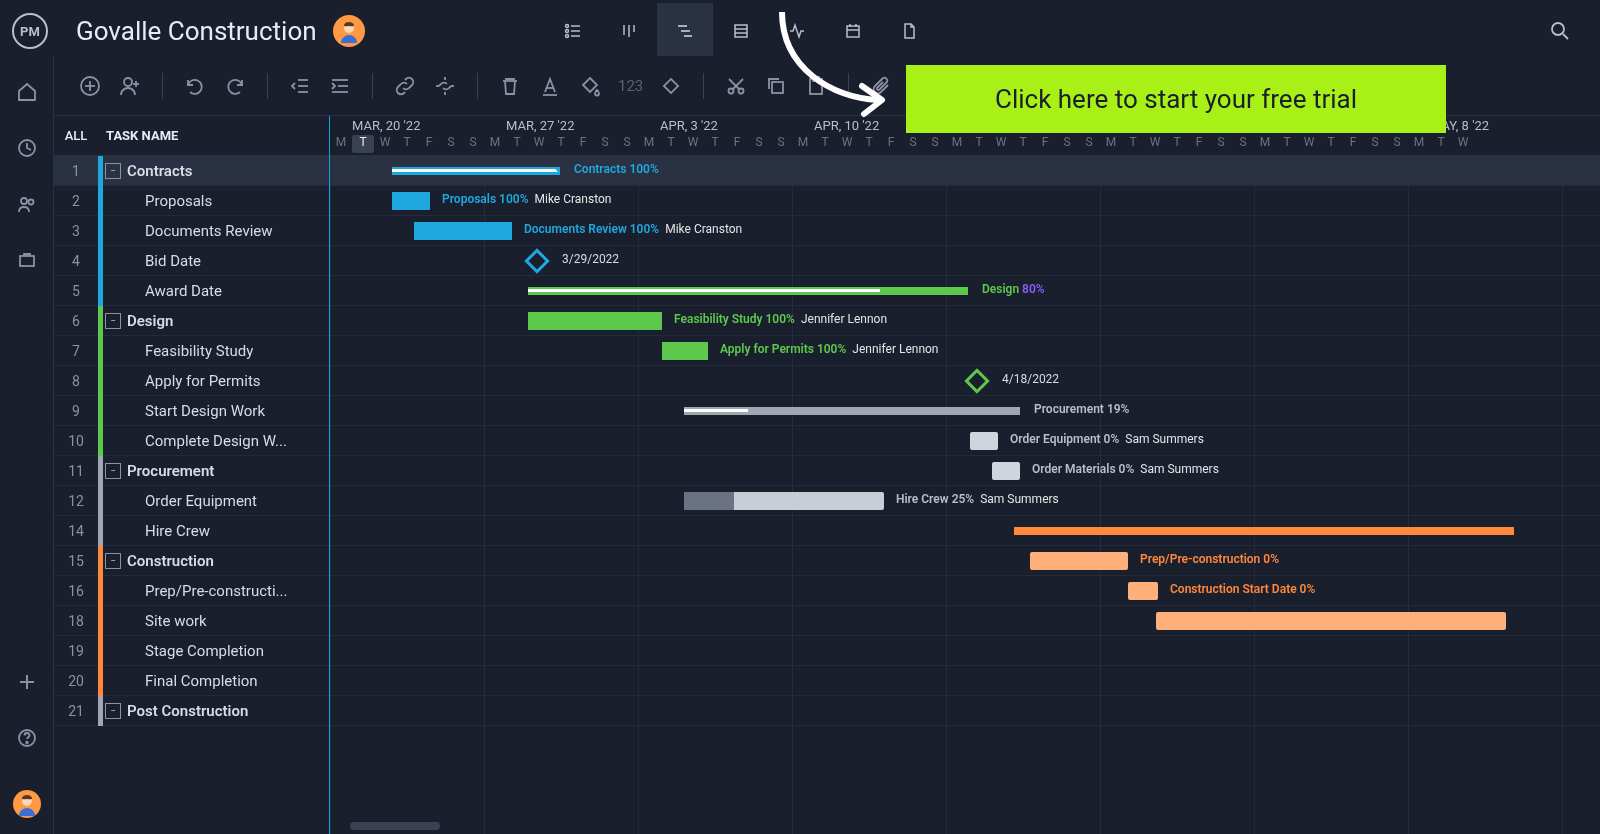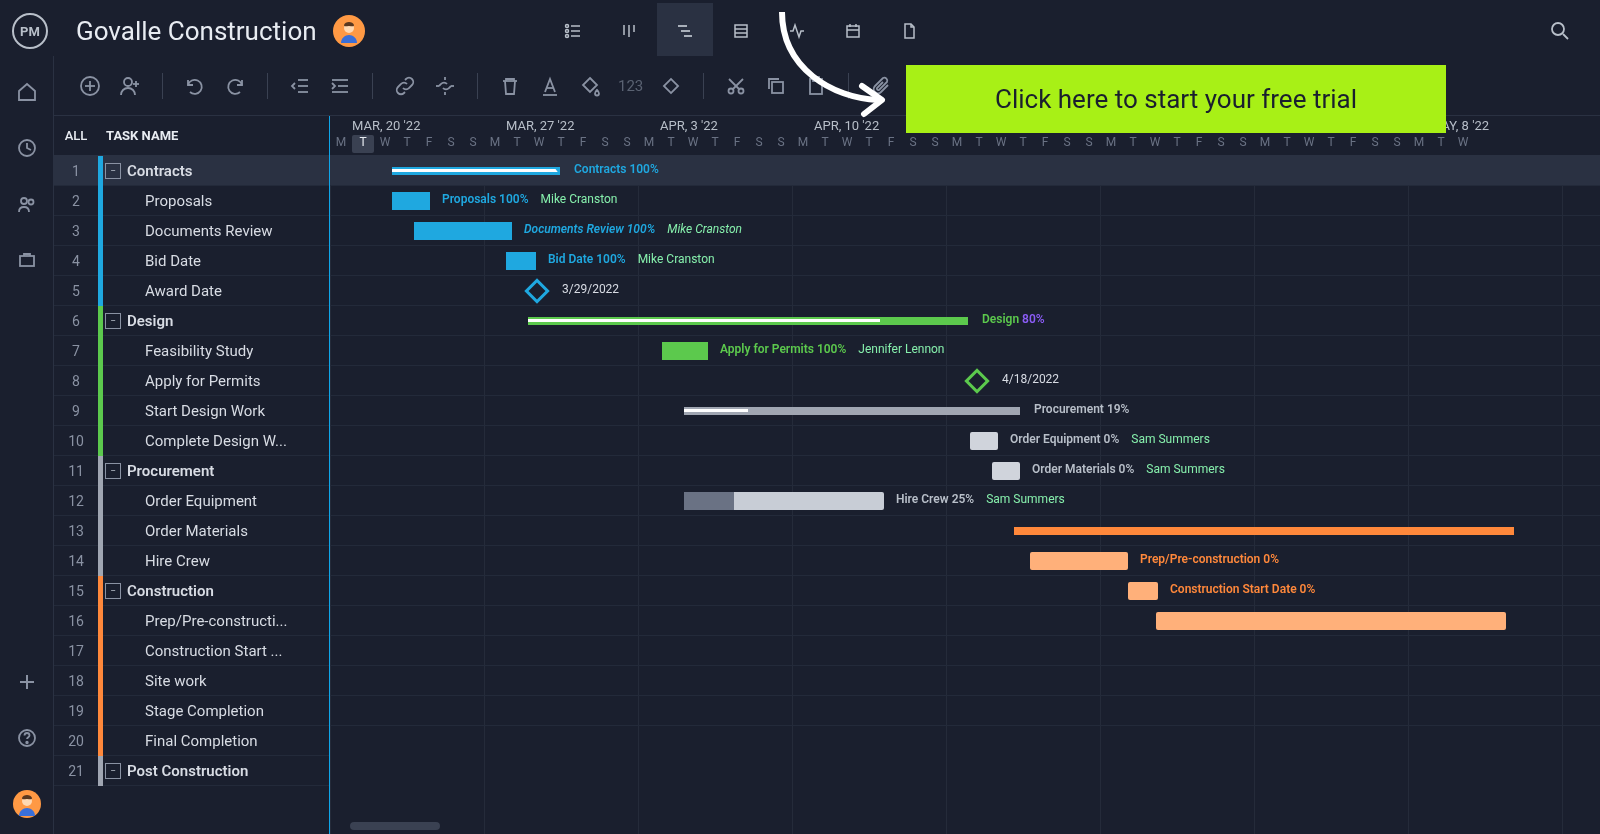--- a/index.html
+++ b/index.html
@@ -62,21 +62,21 @@
 .gantt-row { height:30px; position:relative; border-bottom:1px solid #232a3a; }
 .gantt-row.sel { background:#2a3142; }
 .gbar { position:absolute; height:18px; top:6px; border-radius:2px; }
 .gbar-summary { height:8px; top:11px; border-radius:0; }
 .gbar-summary::before,.gbar-summary::after { content:''; position:absolute; top:0; width:0; height:0; border-top:8px solid currentColor; }
 .gbar-summary::before { left:0; border-right:6px solid transparent; }
 .gbar-summary::after { right:0; border-left:6px solid transparent; }
 .gbar-prog { position:absolute; left:0; top:0; bottom:0; }
 .glabel { position:absolute; top:6px; white-space:nowrap; font-size:12px; }
 .glabel .ln { font-weight:600; }
-.glabel .lm { color:#86efac; margin-left:12px; }
+.glabel .lm { color:#e5e5e5; margin-left:6px; }
 .gmile { position:absolute; width:18px; height:18px; top:6px; transform:rotate(45deg); border:3px solid; }
 .gantt-scroll { position:absolute; bottom:4px; left:20px; width:90px; height:8px; background:#3a4152; border-radius:4px; }
 .gantt-cols { position:absolute; top:40px; bottom:0; left:0; right:0; pointer-events:none; }
 .gantt-wkline { position:absolute; top:0; bottom:0; width:1px; background:#252b3a; }
 
 svg { display:block; }
 </style>
 </head>
 <body>
 
@@ -411,52 +411,38 @@
           <div class="row-text bold">Procurement</div>
         </div>
         <div class="task-row">
           <div class="row-num">12</div>
           <div class="row-stripe" style="background: rgb(160, 166, 178);"></div>
           <div class="row-spacer"></div>
           <div style="width: 18px;"></div>
           <div class="row-text">Order Equipment</div>
         </div>
         <div class="task-row">
-          <div class="row-num">13</div>
-          <div class="row-stripe" style="background: rgb(160, 166, 178);"></div>
-          <div class="row-spacer"></div>
-          <div style="width: 18px;"></div>
-          <div class="row-text">Order Materials</div>
-        </div>
-        <div class="task-row">
           <div class="row-num">14</div>
           <div class="row-stripe" style="background: rgb(160, 166, 178);"></div>
           <div class="row-spacer"></div>
           <div style="width: 18px;"></div>
           <div class="row-text">Hire Crew</div>
         </div>
         <div class="task-row">
           <div class="row-num">15</div>
           <div class="row-stripe" style="background: rgb(255, 136, 59);"></div>
           <div class="row-exp">−</div>
           <div class="row-text bold">Construction</div>
         </div>
         <div class="task-row">
           <div class="row-num">16</div>
           <div class="row-stripe" style="background: rgb(255, 136, 59);"></div>
           <div class="row-spacer"></div>
           <div style="width: 18px;"></div>
           <div class="row-text">Prep/Pre-constructi...</div>
-        </div>
-        <div class="task-row">
-          <div class="row-num">17</div>
-          <div class="row-stripe" style="background: rgb(255, 136, 59);"></div>
-          <div class="row-spacer"></div>
-          <div style="width: 18px;"></div>
-          <div class="row-text">Construction Start ...</div>
         </div>
         <div class="task-row">
           <div class="row-num">18</div>
           <div class="row-stripe" style="background: rgb(255, 136, 59);"></div>
           <div class="row-spacer"></div>
           <div style="width: 18px;"></div>
           <div class="row-text">Site work</div>
         </div>
         <div class="task-row">
           <div class="row-num">19</div>
@@ -568,37 +554,37 @@
         <div class="gantt-row">
           <div class="gbar" style="left: 62px; width: 38px; background: rgb(31, 168, 224);">
             <div class="gbar-prog" style="width: 100%; background: rgb(31, 168, 224);"></div>
           </div>
           <div class="glabel" style="left: 112px;"><span class="ln" style="color:#1fa8e0">Proposals</span> <span class="ln" style="color:#1fa8e0">100%</span><span class="lm">Mike Cranston</span></div>
         </div>
         <div class="gantt-row">
           <div class="gbar" style="left: 84px; width: 98px; background: rgb(31, 168, 224);">
             <div class="gbar-prog" style="width: 100%; background: rgb(31, 168, 224);"></div>
           </div>
-          <div class="glabel" style="left: 194px; font-style: italic;"><span class="ln" style="color:#1fa8e0">Documents Review</span> <span class="ln" style="color:#1fa8e0">100%</span><span class="lm">Mike Cranston</span></div>
-        </div>
-        <div class="gantt-row">
-          <div class="gbar" style="left: 176px; width: 30px; background: rgb(31, 168, 224);">
-            <div class="gbar-prog" style="width: 100%; background: rgb(31, 168, 224);"></div>
-          </div>
-          <div class="glabel" style="left: 218px;"><span class="ln" style="color:#1fa8e0">Bid Date</span> <span class="ln" style="color:#1fa8e0">100%</span><span class="lm">Mike Cranston</span></div>
+          <div class="glabel" style="left: 194px;"><span class="ln" style="color:#1fa8e0">Documents Review</span> <span class="ln" style="color:#1fa8e0">100%</span><span class="lm">Mike Cranston</span></div>
         </div>
         <div class="gantt-row">
           <div class="gmile" style="left: 198px; border-color: rgb(31, 168, 224); background: rgb(26, 31, 46);"></div>
           <div class="glabel" style="left: 232px; color: rgb(216, 220, 228);">3/29/2022</div>
         </div>
         <div class="gantt-row">
           <div class="gbar gbar-summary" style="left: 198px; width: 440px; background: rgb(92, 201, 77); color: rgb(92, 201, 77);">
             <div class="gbar-prog" style="width: 80%; background: rgb(255, 255, 255); height: 3px; top: 2px; position: absolute;"></div>
           </div>
           <div class="glabel" style="left: 652px;"><span class="ln" style="color:#5cc94d">Design</span> <span class="ln" style="color:#8b5cf6">80%</span></div>
+        </div>
+        <div class="gantt-row">
+          <div class="gbar" style="left: 198px; width: 134px; background: rgb(92, 201, 77);">
+            <div class="gbar-prog" style="width: 100%; background: rgb(92, 201, 77);"></div>
+          </div>
+          <div class="glabel" style="left: 344px;"><span class="ln" style="color:#5cc94d">Feasibility Study</span> <span class="ln" style="color:#5cc94d">100%</span><span class="lm">Jennifer Lennon</span></div>
         </div>
         <div class="gantt-row">
           <div class="gbar" style="left: 332px; width: 46px; background: rgb(92, 201, 77);">
             <div class="gbar-prog" style="width: 100%; background: rgb(92, 201, 77);"></div>
           </div>
           <div class="glabel" style="left: 390px;"><span class="ln" style="color:#5cc94d">Apply for Permits</span> <span class="ln" style="color:#5cc94d">100%</span><span class="lm">Jennifer Lennon</span></div>
         </div>
         <div class="gantt-row">
           <div class="gmile" style="left: 638px; border-color: rgb(92, 201, 77); background: rgb(26, 31, 46);"></div>
           <div class="glabel" style="left: 672px; color: rgb(216, 220, 228);">4/18/2022</div>

